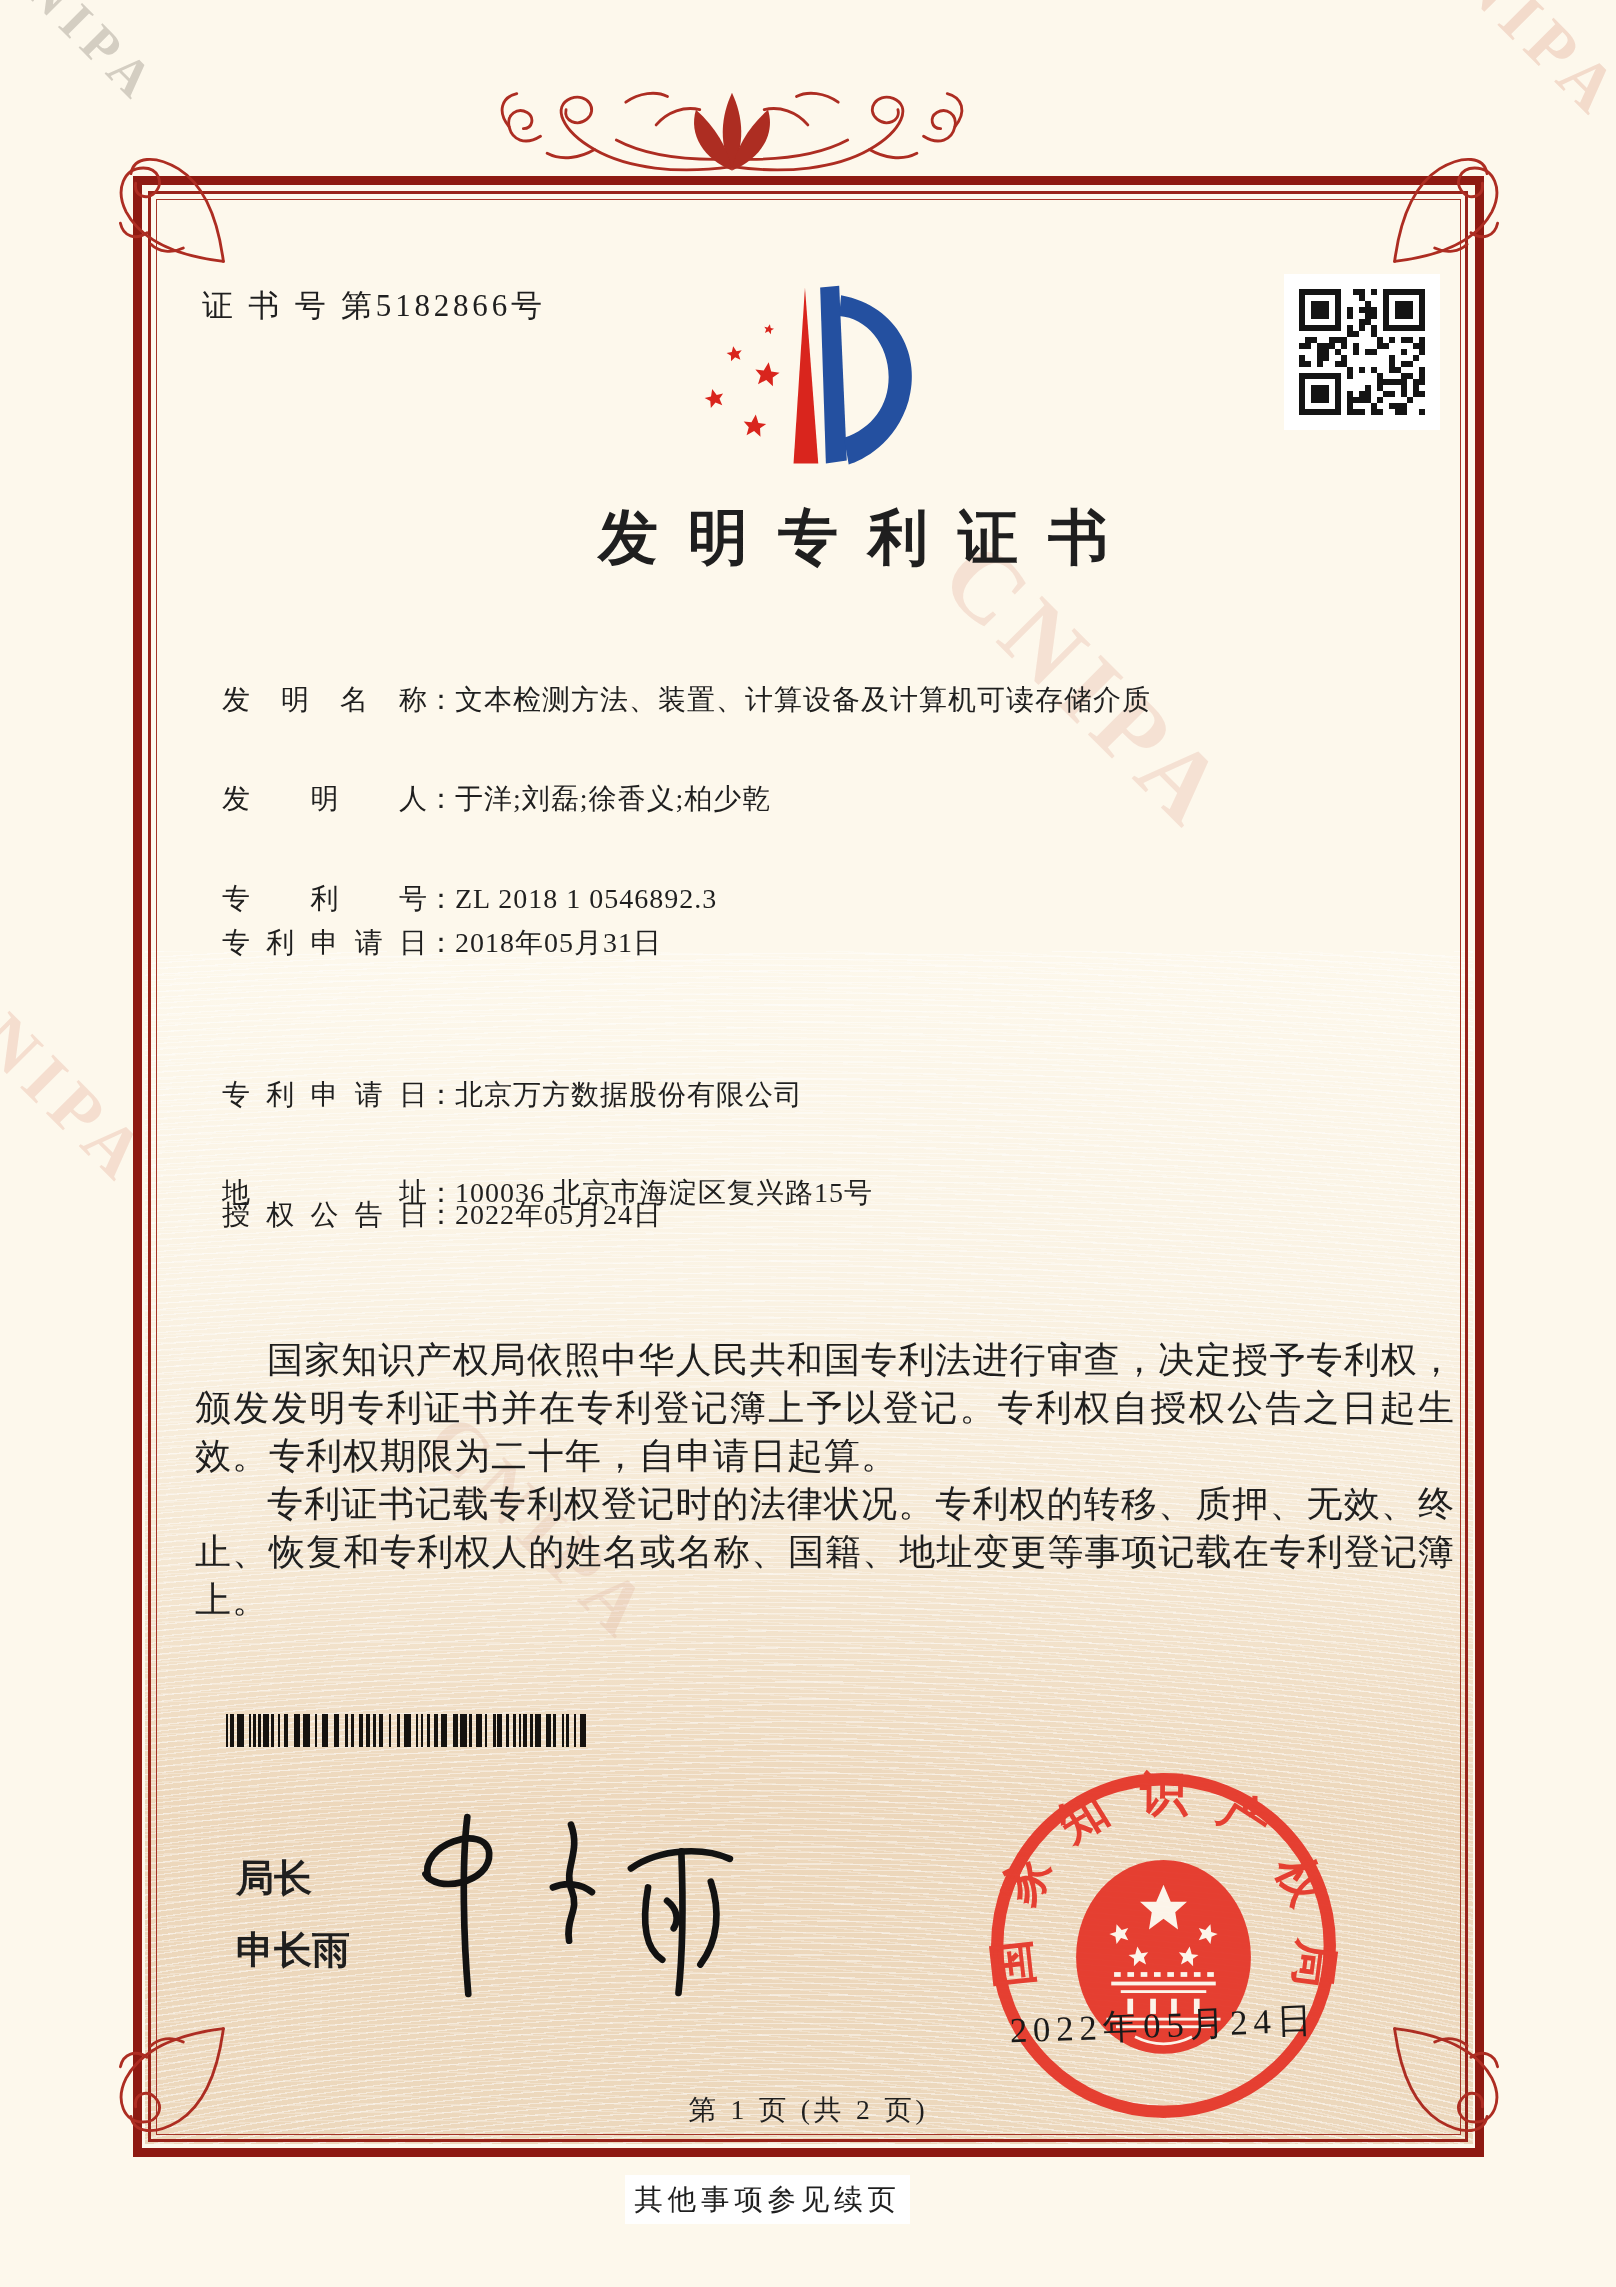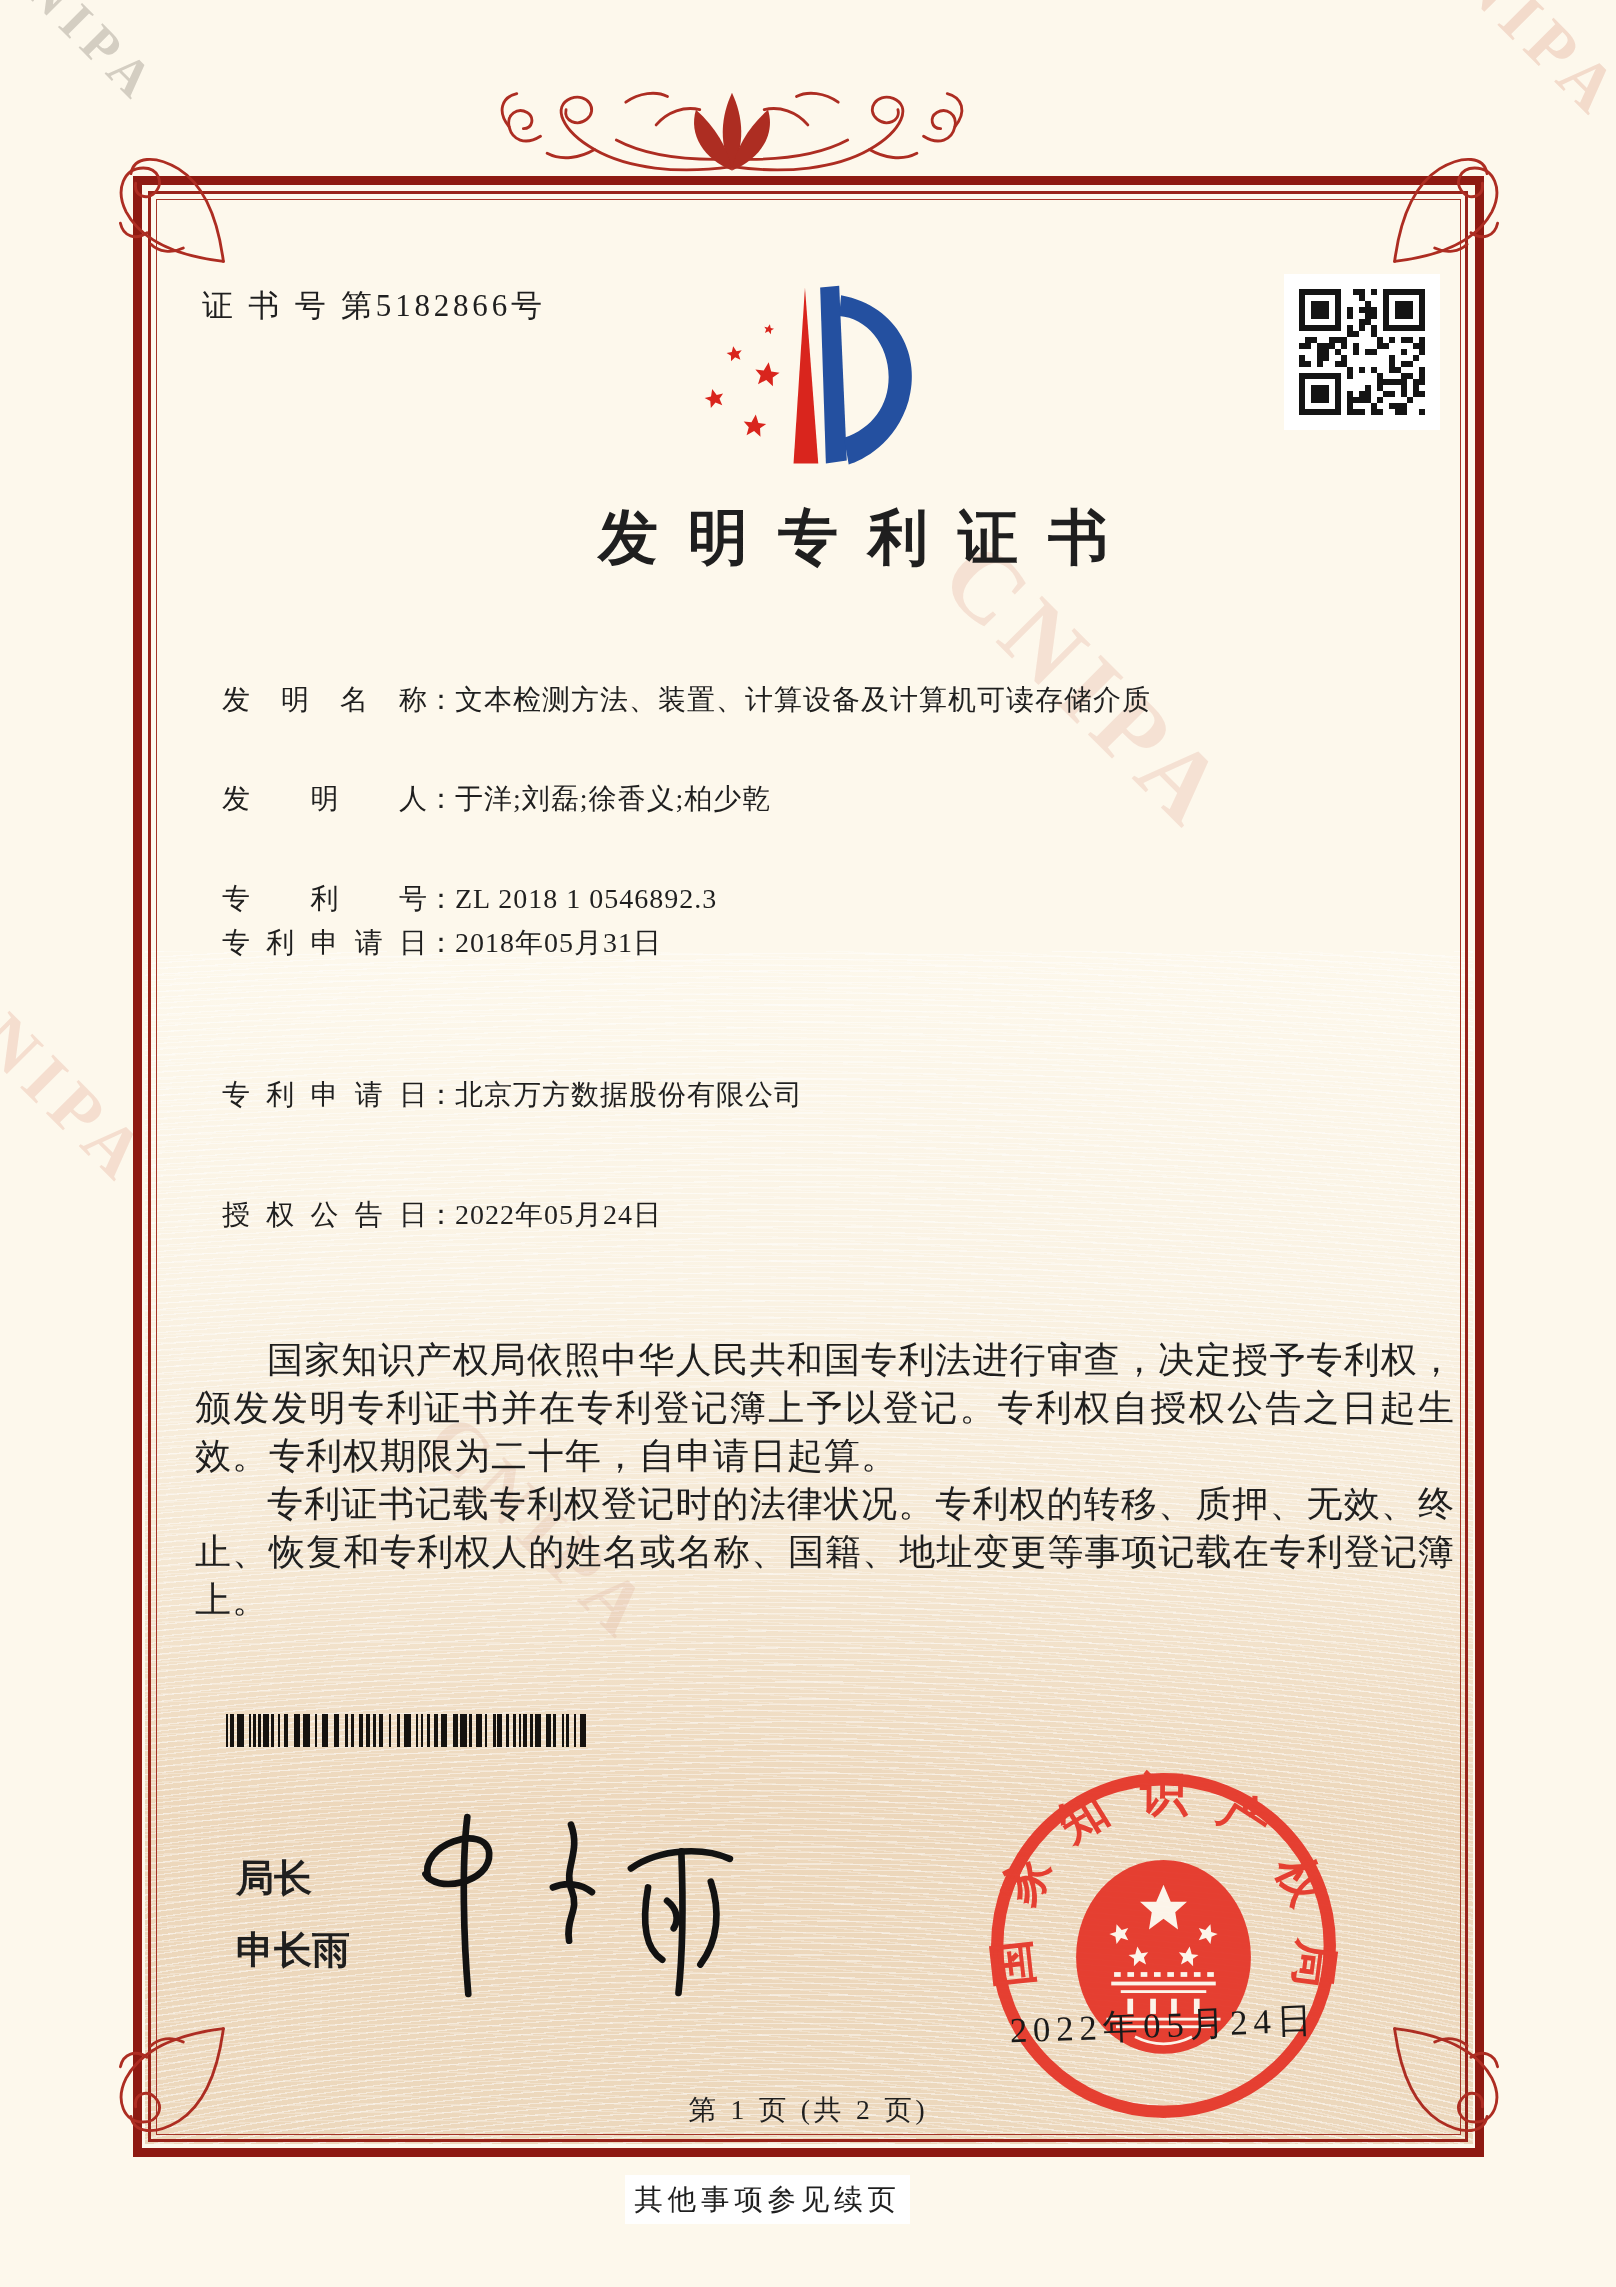--- a/index.html
+++ b/index.html
@@ -365,20 +365,23 @@
   </div>
   <div class="row" style="top:880px;">
     <span class="flabel">专利号</span><span class="fcolon">：</span><span class="fvalue">ZL 2018 1 0546892.3</span>
   </div>
   <div class="row" style="top:924px;">
     <span class="flabel">专利申请日</span><span class="fcolon">：</span><span class="fvalue">2018年05月31日</span>
   </div>
   <div class="row" style="top:1076px;">
     <span class="flabel">专利申请日</span><span class="fcolon">：</span><span class="fvalue">北京万方数据股份有限公司</span>
   </div>
+  <div class="row" style="top:1174px;">
+    <span class="flabel">地址</span><span class="fcolon">：</span><span class="fvalue">100036 北京市海淀区复兴路15号</span>
+  </div>
   <div class="row" style="top:1196px;">
     <span class="flabel">授权公告日</span><span class="fcolon">：</span><span class="fvalue">2022年05月24日</span>
   </div>
 
   <div class="body-text">
     <p>国家知识产权局依照中华人民共和国专利法进行审查，决定授予专利权，颁发发明专利证书并在专利登记簿上予以登记。专利权自授权公告之日起生效。专利权期限为二十年，自申请日起算。</p>
     <p>专利证书记载专利权登记时的法律状况。专利权的转移、质押、无效、终止、恢复和专利权人的姓名或名称、国籍、地址变更等事项记载在专利登记簿上。</p>
   </div>
 
   <div class="barcode">

